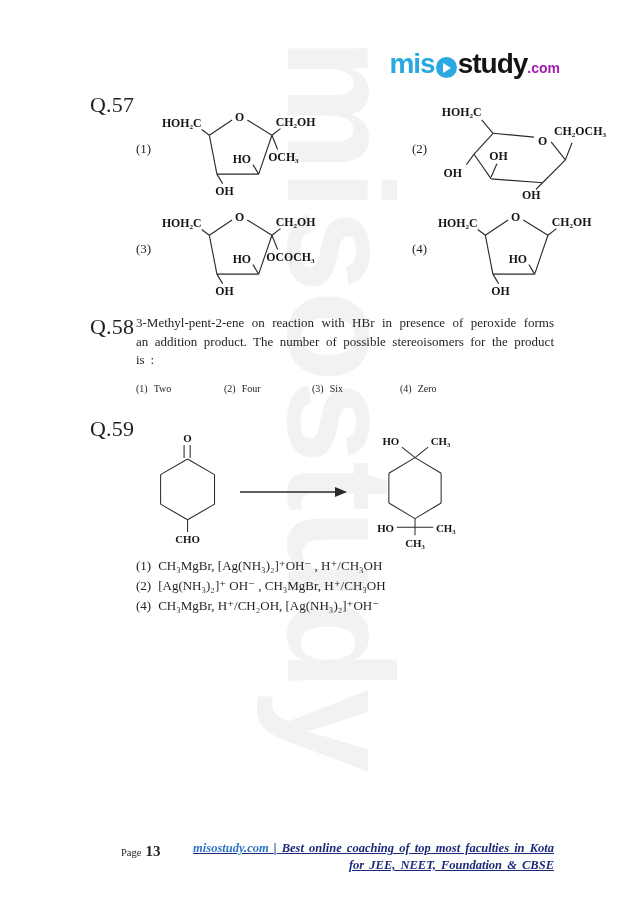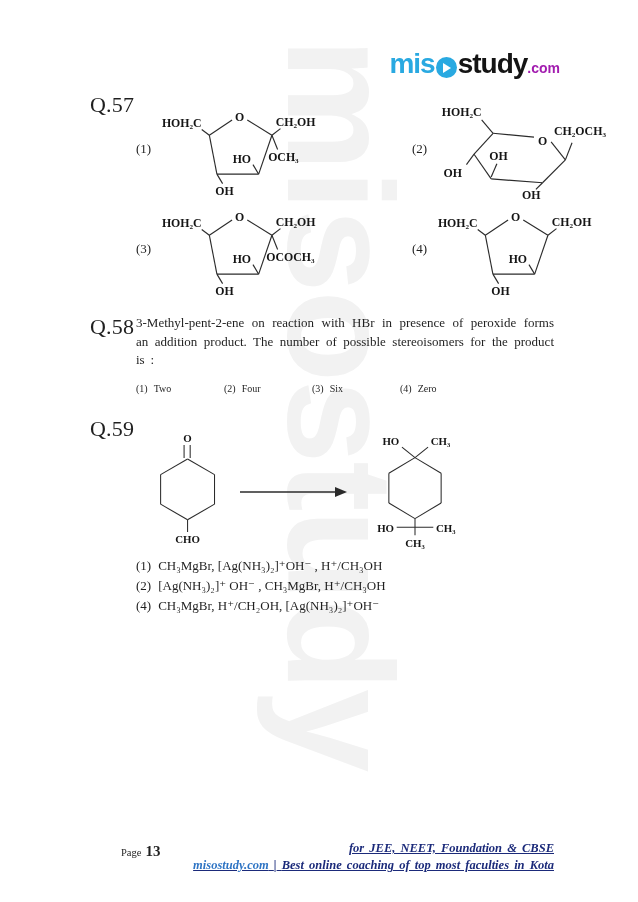--- a/index.html
+++ b/index.html
@@ -242,22 +242,22 @@
       </div>
     </div>
 
   </div>
 
   <div class="footer">
     <div class="page-no">
       <span>Page</span><b>13</b>
     </div>
     <div class="footer-right">
-      <div class="line">for JEE, NEET, Foundation &amp; CBSE</div>
       <div class="line">
         <span class="site-link">misostudy.com</span>
         <span>|</span>
         <span>Best online coaching of top most faculties in Kota</span>
       </div>
+      <div class="line">for JEE, NEET, Foundation &amp; CBSE</div>
     </div>
   </div>
 
 </div>
 
 </body></html>

